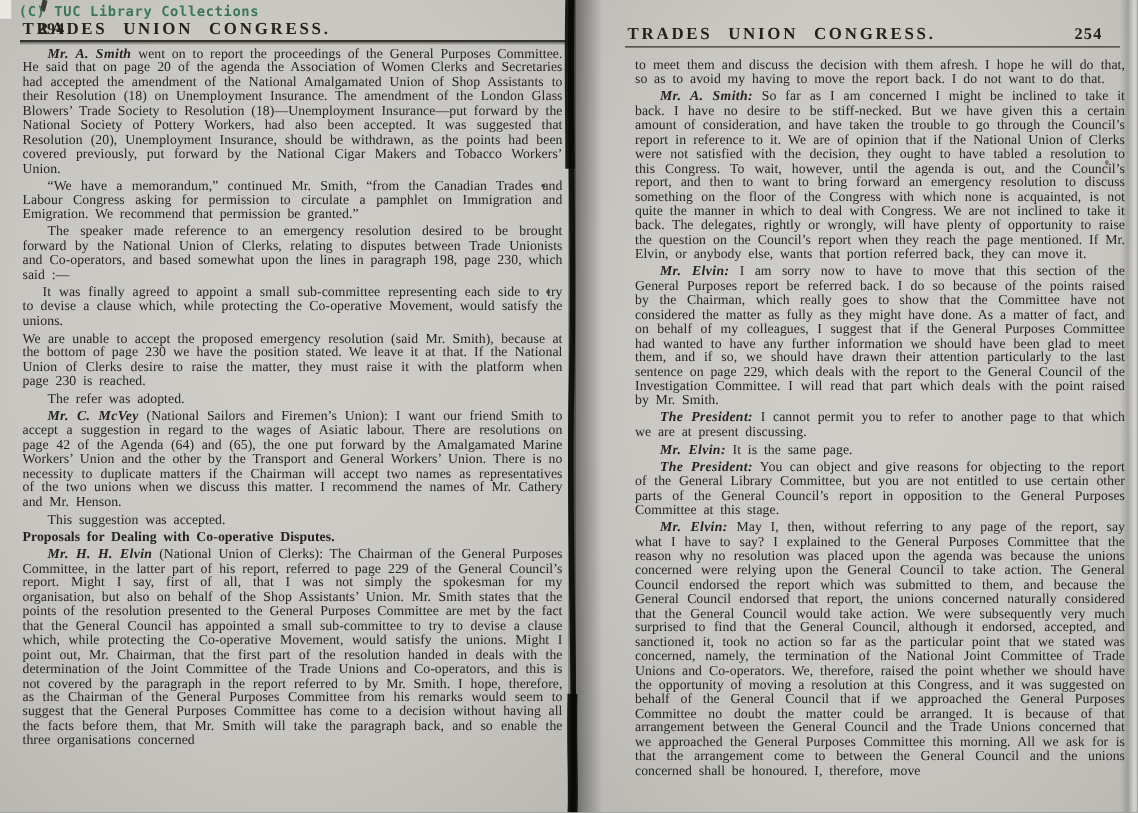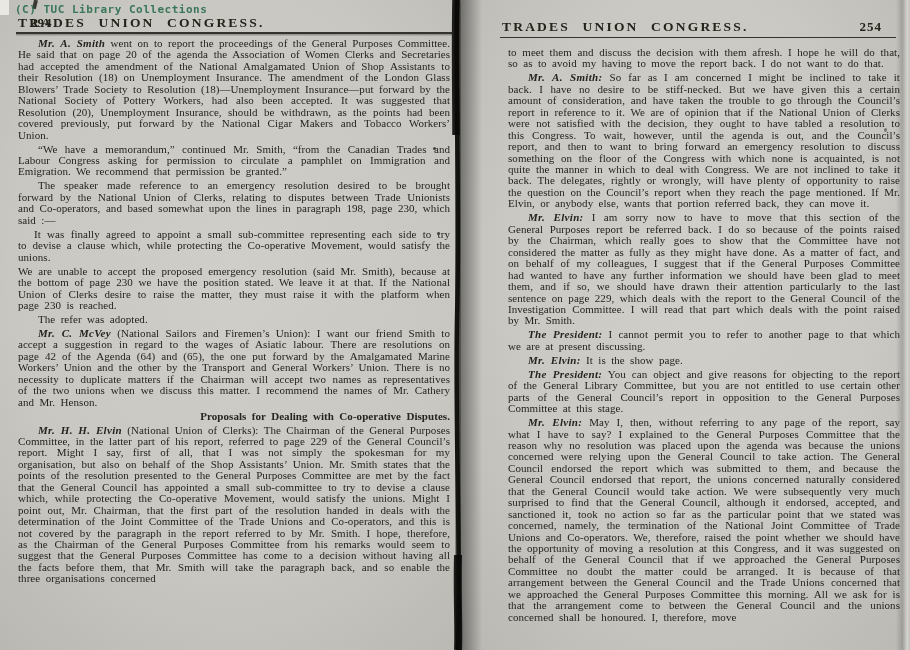--- a/index.html
+++ b/index.html
@@ -62,21 +62,21 @@
     margin:0 0 2.5px 0; font-size:11px; line-height:11.45px;
     word-spacing:2.6px; letter-spacing:0.05px;
   }
   .para  { text-indent:20px; }
   .flush { text-indent:0; }
   .quote {
     font-size:9.7px; line-height:10.6px; margin-left:18px;
     text-indent:16px; word-spacing:1.4px; margin-bottom:3px;
   }
   .heading {
-    text-align:right; text-indent:0; font-weight:bold;
+    text-align:left; text-indent:0; font-weight:bold;
     font-size:11.8px; letter-spacing:0.3px; margin:5px 0 4px 0;
   }
   b.speaker { font-weight:bold; letter-spacing:0.3px;font-style:italic; }
 
   .gutter-svg { position:absolute; left:442px; top:0; }
   .speck { position:absolute; border-radius:50%; background:#44423c; }
 </style>
 </head>
 <body>
 
@@ -89,37 +89,38 @@
     </div>
     <div class="headrule"></div>
     <div class="pagebody">
       <p class="para"><b class="speaker">Mr. A. Smith</b><span> went on to report the proceedings of the General Purposes Committee.  He said that on page 20 of the agenda the Association of Women Clerks and Secretaries had accepted the amendment of the National Amalgamated Union of Shop Assistants to their Resolution (18) on Unemployment Insurance.  The amendment of the London Glass Blowers’ Trade Society to Resolution (18)—Unemployment Insurance—put forward by the National Society of Pottery Workers, had also been accepted.  It was suggested that Resolution (20), Unemployment Insurance, should be withdrawn, as the points had been covered previously, put forward by the National Cigar Makers and Tobacco Workers’ Union.</span></p>
       <p class="para"><span>“We have a memorandum,” continued Mr. Smith, “from the Canadian Trades and Labour Congress asking for permission to circulate a pamphlet on Immigration and Emigration.  We recommend that permission be granted.”</span></p>
       <p class="para"><span>The speaker made reference to an emergency resolution desired to be brought forward by the National Union of Clerks, relating to disputes between Trade Unionists and Co-operators, and based somewhat upon the lines in paragraph 198, page 230, which said :—</span></p>
       <p class="quote"><span>It was finally agreed to appoint a small sub-committee representing each side to try to devise a clause which, while protecting the Co-operative Movement, would satisfy the unions.</span></p>
       <p class="flush"><span>We are unable to accept the proposed emergency resolution (said Mr. Smith), because at the bottom of page 230 we have the position stated.  We leave it at that.  If the National Union of Clerks desire to raise the matter, they must raise it with the platform when page 230 is reached.</span></p>
       <p class="para"><span>The refer was adopted.</span></p>
       <p class="para"><b class="speaker">Mr. C. McVey</b><span> (National Sailors and Firemen’s Union): I want our friend Smith to accept a suggestion in regard to the wages of Asiatic labour.  There are resolutions on page 42 of the Agenda (64) and (65), the one put forward by the Amalgamated Marine Workers’ Union and the other by the Transport and General Workers’ Union.  There is no necessity to duplicate matters if the Chairman will accept two names as representatives of the two unions when we discuss this matter.  I recommend the names of Mr. Cathery and Mr. Henson.</span></p>
+      <p class="para"><span>This suggestion was accepted.</span></p>
       <p class="heading"><span>Proposals for Dealing with Co-operative Disputes.</span></p>
       <p class="para"><b class="speaker">Mr. H. H. Elvin</b><span> (National Union of Clerks): The Chairman of the General Purposes Committee, in the latter part of his report, referred to page 229 of the General Council’s report.  Might I say, first of all, that I was not simply the spokesman for my organisation, but also on behalf of the Shop Assistants’ Union.  Mr. Smith states that the points of the resolution presented to the General Purposes Committee are met by the fact that the General Council has appointed a small sub-committee to try to devise a clause which, while protecting the Co-operative Movement, would satisfy the unions.  Might I point out, Mr. Chairman, that the first part of the resolution handed in deals with the determination of the Joint Committee of the Trade Unions and Co-operators, and this is not covered by the paragraph in the report referred to by Mr. Smith.  I hope, therefore, as the Chairman of the General Purposes Committee from his remarks would seem to suggest that the General Purposes Committee has come to a decision without having all the facts before them, that Mr. Smith will take the paragraph back, and so enable the three organisations concerned</span></p>
     </div>
   </div>
 
   <div class="page page-right">
     <div class="pagehead">
       <span class="run-title">TRADES UNION CONGRESS.</span>
       <span class="pagenum pagenum-right">254</span>
     </div>
     <div class="headrule"></div>
     <div class="pagebody">
       <p class="flush"><span>to meet them and discuss the decision with them afresh.  I hope he will do that, so as to avoid my having to move the report back.  I do not want to do that.</span></p>
       <p class="para"><b class="speaker">Mr. A. Smith:</b><span> So far as I am concerned I might be inclined to take it back.  I have no desire to be stiff-necked.  But we have given this a certain amount of consideration, and have taken the trouble to go through the Council’s report in reference to it.  We are of opinion that if the National Union of Clerks were not satisfied with the decision, they ought to have tabled a resolution to this Congress.  To wait, however, until the agenda is out, and the Council’s report, and then to want to bring forward an emergency resolution to discuss something on the floor of the Congress with which none is acquainted, is not quite the manner in which to deal with Congress.  We are not inclined to take it back.  The delegates, rightly or wrongly, will have plenty of opportunity to raise the question on the Council’s report when they reach the page mentioned.  If Mr. Elvin, or anybody else, wants that portion referred back, they can move it.</span></p>
       <p class="para"><b class="speaker">Mr. Elvin:</b><span> I am sorry now to have to move that this section of the General Purposes report be referred back.  I do so because of the points raised by the Chairman, which really goes to show that the Committee have not considered the matter as fully as they might have done.  As a matter of fact, and on behalf of my colleagues, I suggest that if the General Purposes Committee had wanted to have any further information we should have been glad to meet them, and if so, we should have drawn their attention particularly to the last sentence on page 229, which deals with the report to the General Council of the Investigation Committee.  I will read that part which deals with the point raised by Mr. Smith.</span></p>
       <p class="para"><b class="speaker">The President:</b><span> I cannot permit you to refer to another page to that which we are at present discussing.</span></p>
-      <p class="para"><b class="speaker">Mr. Elvin:</b><span> It is the show page.</span></p>
+      <p class="para"><b class="speaker">Mr. Elvin:</b><span> It is the same page.</span></p>
       <p class="para"><b class="speaker">The President:</b><span> You can object and give reasons for objecting to the report of the General Library Committee, but you are not entitled to use certain other parts of the General Council’s report in opposition to the General Purposes Committee at this stage.</span></p>
       <p class="para"><b class="speaker">Mr. Elvin:</b><span> May I, then, without referring to any page of the report, say what I have to say?  I explained to the General Purposes Committee that the reason why no resolution was placed upon the agenda was because the unions concerned were relying upon the General Council to take action.  The General Council endorsed the report which was submitted to them, and because the General Council endorsed that report, the unions concerned naturally considered that the General Council would take action.  We were subsequently very much surprised to find that the General Council, although it endorsed, accepted, and sanctioned it, took no action so far as the particular point that we stated was concerned, namely, the termination of the National Joint Committee of Trade Unions and Co-operators.  We, therefore, raised the point whether we should have the opportunity of moving a resolution at this Congress, and it was suggested on behalf of the General Council that if we approached the General Purposes Committee no doubt the matter could be arranged.  It is because of that arrangement between the General Council and the Trade Unions concerned that we approached the General Purposes Committee this morning.  All we ask for is that the arrangement come to between the General Council and the unions concerned shall be honoured.  I, therefore, move</span></p>
     </div>
   </div>
 
   <svg class="gutter-svg" width="32" height="650" viewBox="0 0 32 650">
     <defs>
       <filter id="blur1" x="-60%" y="-10%" width="220%" height="120%">
         <feGaussianBlur stdDeviation="2.6"></feGaussianBlur>
       </filter>

